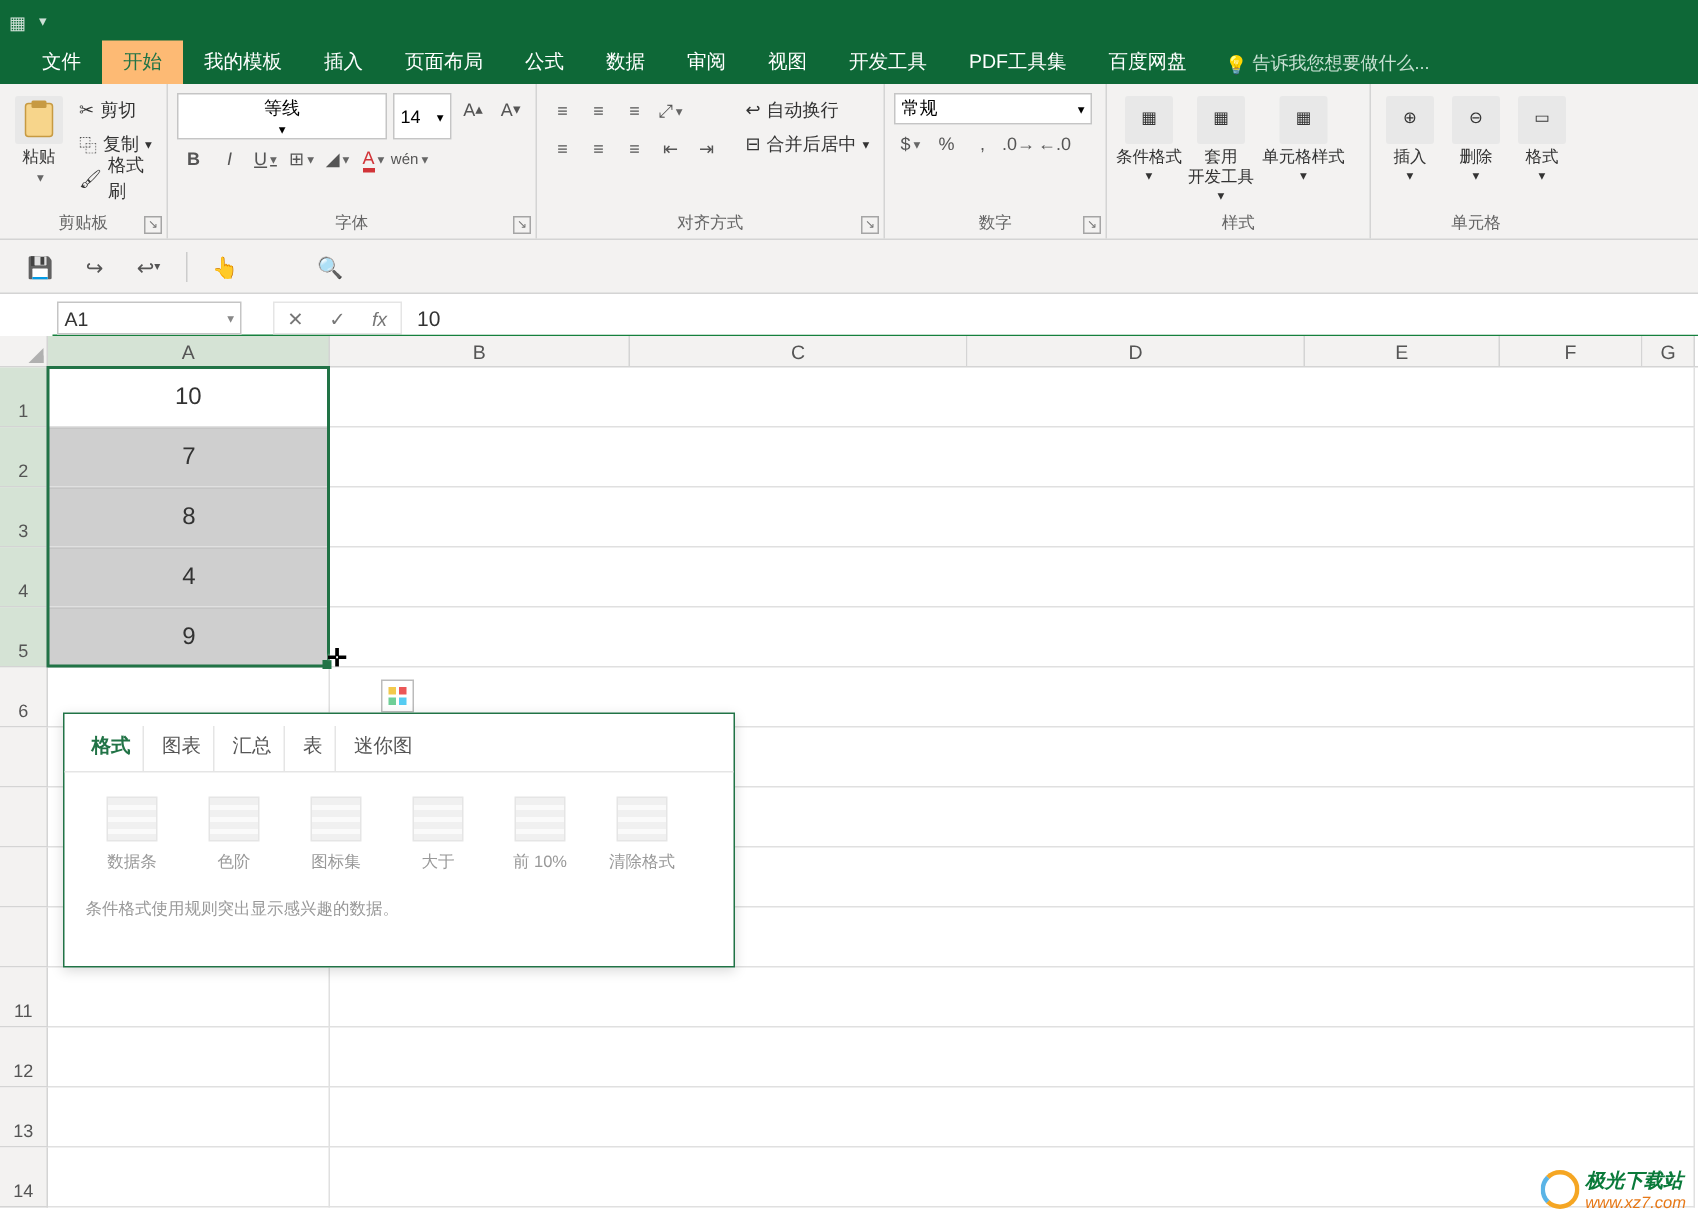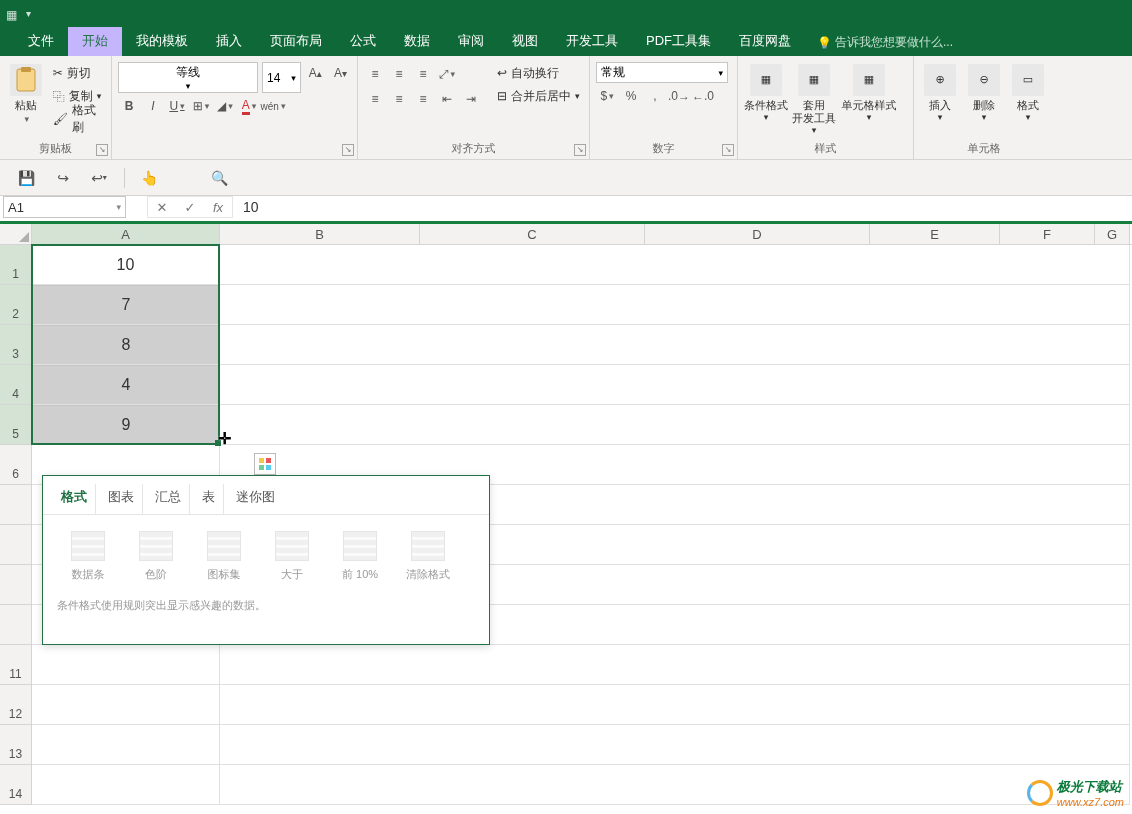--- a/index.html
+++ b/index.html
@@ -7,21 +7,21 @@
 
 
 .titlebar { height:28px; background:#0e6837; display:flex; align-items:center; color:#fff; font-size:12px; }
 .titlebar .small-icons { display:flex; gap:8px; padding-left:6px; }
 .titlebar .small-icons span { width:12px; height:12px; opacity:.8; }
 .titlebar .title { flex:1; text-align:center; font-size:13px; }
 
 
 .tabs { height:28px; background:#0e6837; display:flex; align-items:flex-end; padding-left:14px; }
 .tab { color:#fff; font-size:13px; padding:5px 14px 6px; cursor:pointer; }
-.tab.active { background:#c4b5fd; color:#217346; }
+.tab.active { background:#fdba74; color:#217346; }
 .tell-me { color:#c7e0d2; margin-left:12px; font-size:12px; display:flex; align-items:center; gap:4px; padding-bottom:5px;}
 .bulb { width:14px; height:14px; }
 
 
 .ribbon { height:104px; background:#f3f2f1; border-bottom:1px solid #d4d4d4; display:flex; }
 .group { border-right:1px solid #d4d4d4; padding:2px 6px 0; display:flex; flex-direction:column; position:relative; }
 .group-body { flex:1; display:flex; align-items:flex-start; gap:4px; padding-top:4px;}
 .group-label { text-align:center; font-size:11px; color:#666; padding:2px 0 3px;}
 .dlg-launcher { position:absolute; bottom:3px; right:3px; width:12px; height:12px; border:1px solid #a5a5a5; font-size:8px; color:#777; text-align:center;}
 
@@ -32,21 +32,21 @@
 .sel { background:#fff; border:1px solid #c5c5c5; font-size:12px; padding:1px 4px; display:flex; align-items:center; justify-content:space-between;}
 .btns-row { display:flex; gap:2px; padding:1px 0;}
 .rb { width:22px; height:22px; border:1px solid transparent; display:flex; align-items:center; justify-content:center; font-size:12px; color:#555; cursor:pointer;}
 .drop::after{content:"▾"; font-size:9px; color:#666; margin-left:2px;}
 
 
 .qat { height:36px; background:#f3f2f1; border-bottom:1px solid #d4d4d4; display:flex; align-items:center; gap:14px; padding-left:16px; color:#555;}
 .qat .qi { width:22px; height:22px; display:flex; align-items:center; justify-content:center; font-size:14px; cursor:pointer;}
 
 
-.fbar { height:28px; border-bottom:3px solid #15803d; display:flex; align-items:flex-start; }
+.fbar { height:28px; border-bottom:1px solid #15803d; display:flex; align-items:flex-end;margin-left:35px; }
 .namebox { width:123px; height:22px; margin:0 3px; border:1px solid #c5c5c5; background:#fff; display:flex; align-items:center; font-size:13px; padding:0 4px; color:#333; justify-content:space-between;}
 .fx-group { display:flex; align-items:center; border:1px solid #e5e5e5; height:22px; margin-left:18px;}
 .fx-group span { width:28px; text-align:center; font-size:13px; color:#777;}
 .fx-input { flex:1; height:22px; border:none; outline:none; font-size:14px; padding-left:10px; color:#333;}
 
 
 .grid { position:relative; }
 .colheads { display:flex; height:21px; border-bottom:1px solid #d4d4d4;}
 .corner { width:32px; border-right:1px solid #d4d4d4; background:#f3f2f1; position:relative;}
 .corner::after{content:""; position:absolute; right:2px; bottom:2px; border:5px solid transparent; border-right-color:#b0b0b0; border-bottom-color:#b0b0b0;}
@@ -177,20 +177,21 @@
             </div>
         <div class="rb drop">
               <span style="color:#d13438;border-bottom:3px solid #d13438;">A</span>
             </div>
         <div class="rb drop">
               <sup>wén</sup>
             </div>
       </div>
     </div>
       </div>
+    <div class="group-label">字体</div>
     <div class="dlg-launcher">↘</div>
   </div>
 
   <div class="group" style="width:232px;">
     <div class="group-body">
       <div class="stack">
         <div class="btns-row">
           <div class="rb">≡</div>
           <div class="rb">≡</div>
           <div class="rb">≡</div>

